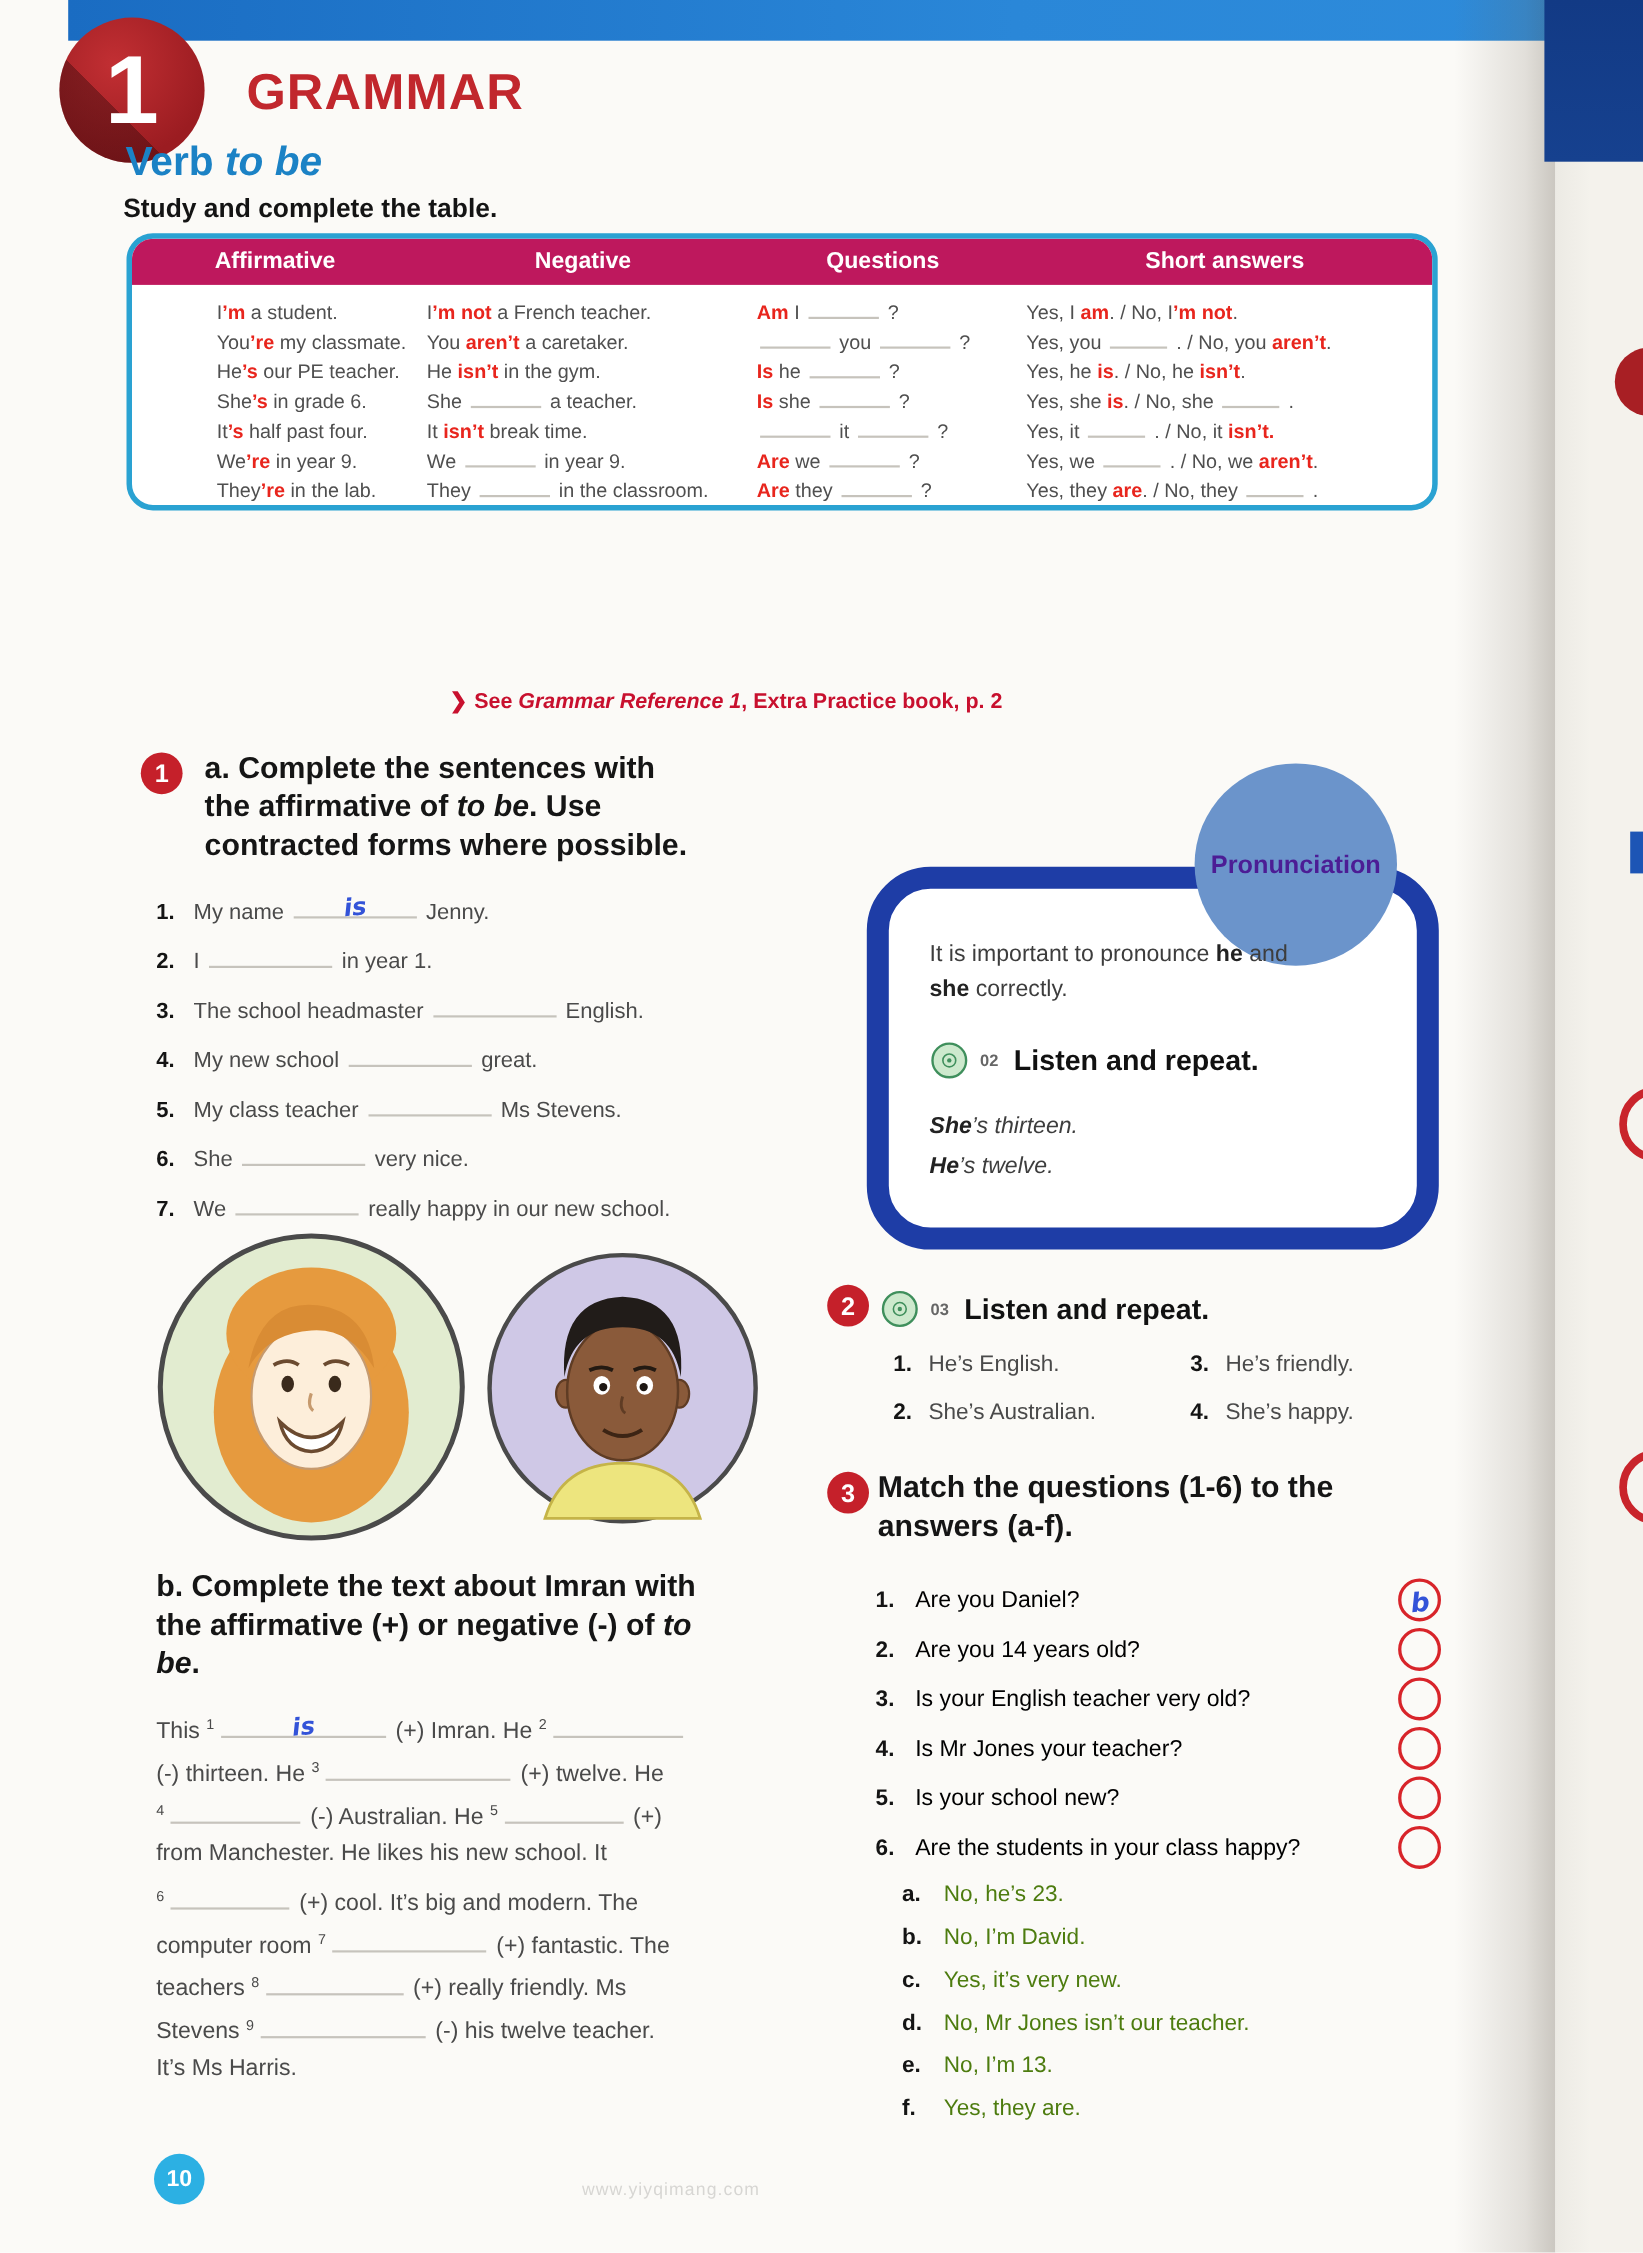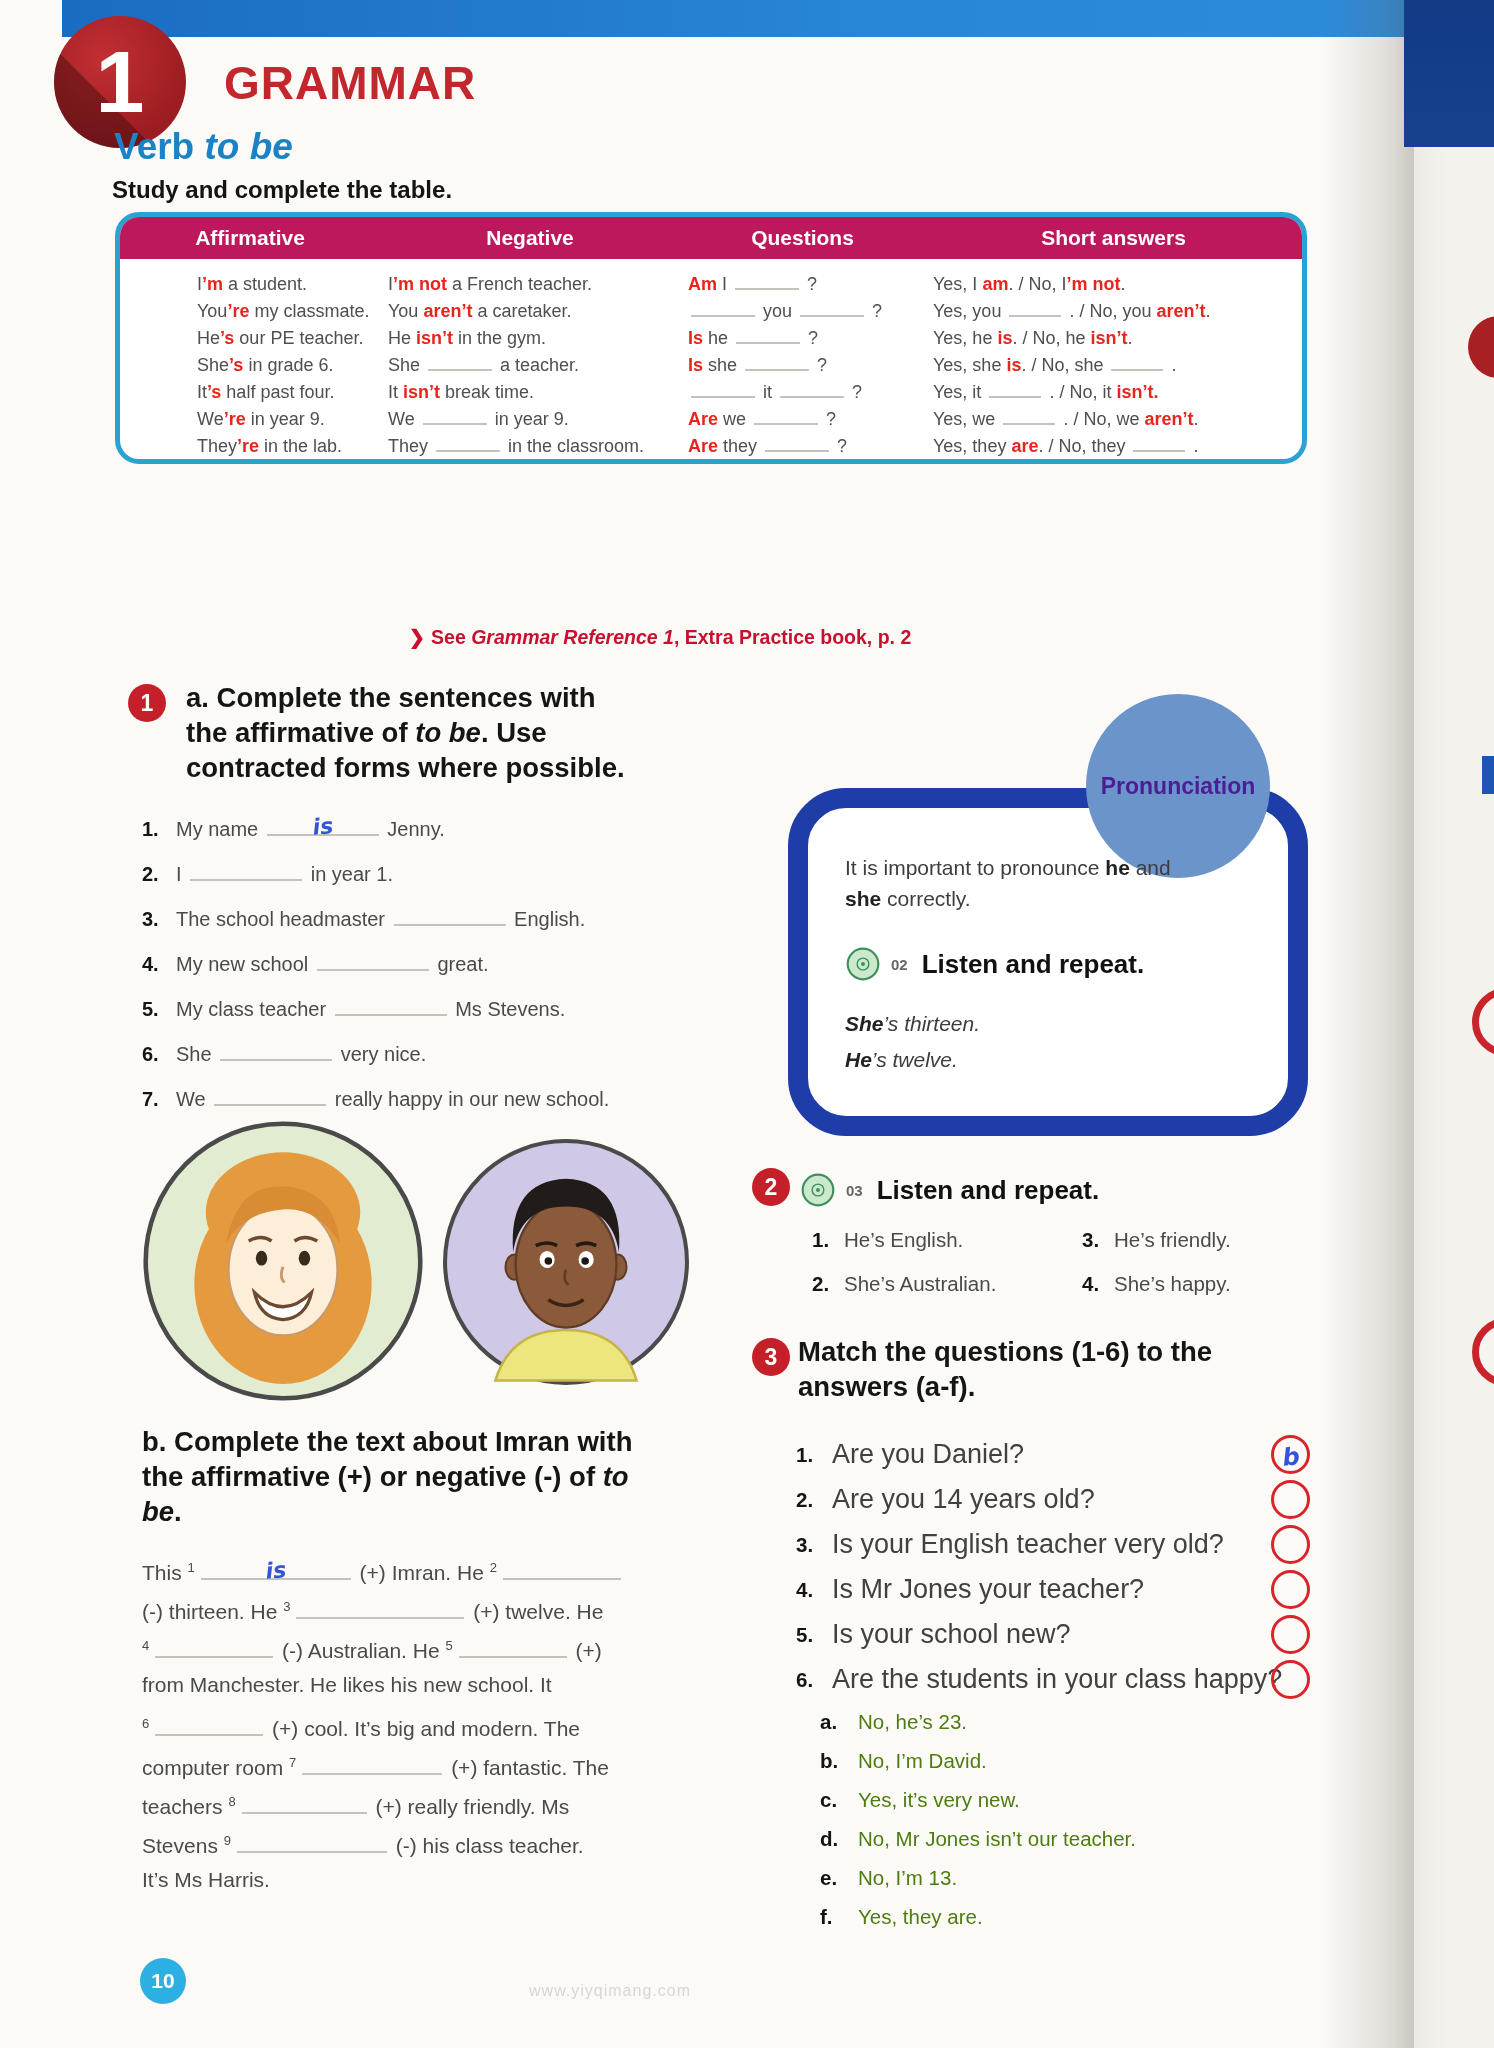--- a/index.html
+++ b/index.html
@@ -104,21 +104,21 @@
   .listen-row.p03{left:800px; top:1172px;}
   .ex2-items{position:absolute; left:812px; top:1218px; width:500px;
     display:grid; grid-template-columns:270px 1fr; grid-auto-rows:44px; align-items:center;}
   .item2{display:flex; white-space:nowrap; font-size:20.5px; color:#4a4a4a;}
   .item2 .num{font-weight:700; color:#141414; width:32px;}
 
   
   .ex3-questions{position:absolute; left:796px; top:1432px; width:524px;}
   .q-item{position:relative; height:45px; display:flex; align-items:center; white-space:nowrap;}
   .q-item .num{font-weight:700; color:#141414; width:36px; font-size:20.5px;}
-  .q-item .qtext{font-size:27px; color:#404040;}
+  .q-item .qtext{font-size:21px; color:#000000;}
   .circ{position:absolute; right:10px; top:3px; width:33px; height:33px; border-radius:50%;
     border:3.5px solid #d8242a; background:transparent;}
   .circ .hand{bottom:2px; font-size:24px;}
   .ex3-answers{position:absolute; left:820px; top:1702px;}
   .a-item{height:39px; display:flex; align-items:center; white-space:nowrap;}
   .a-item .num{font-weight:700; color:#141414; width:38px; font-size:20.5px;}
   .a-item .atext{font-size:20.5px; color:#4d7c0f;}
 
   
   .page-num{position:absolute; left:140px; top:1958px; width:46px; height:46px; border-radius:50%;
@@ -272,21 +272,21 @@
 
   <div class="ex-heading" style="left:142px; top:1424px; width:496px;"><span>b. Complete the text about Imran with the affirmative (+) or negative (-) of </span><span class="ital">to be</span><span>.</span></div>
   <div class="ex1b-text">
       <div class="bline"><span>This </span><sup class="supn">1</sup><span class="blank" style="width: 150px;"><span class="hand">is</span></span><span> (+) Imran. He </span><sup class="supn">2</sup><span class="blank" style="width: 118px;"></span></div>
       <div class="bline"><span>(-) thirteen. He </span><sup class="supn">3</sup><span class="blank" style="width: 168px;"></span><span> (+) twelve. He</span></div>
       <div class="bline"><sup class="supn">4</sup><span class="blank" style="width: 118px;"></span><span> (-) Australian. He </span><sup class="supn">5</sup><span class="blank" style="width: 108px;"></span><span> (+)</span></div>
       <div class="bline"><span>from Manchester. He likes his new school. It</span></div>
       <div class="bline"><sup class="supn">6</sup><span class="blank" style="width: 108px;"></span><span> (+) cool. It’s big and modern. The</span></div>
       <div class="bline"><span>computer room </span><sup class="supn">7</sup><span class="blank" style="width: 140px;"></span><span> (+) fantastic. The</span></div>
       <div class="bline"><span>teachers </span><sup class="supn">8</sup><span class="blank" style="width: 125px;"></span><span> (+) really friendly. Ms</span></div>
-      <div class="bline"><span>Stevens </span><sup class="supn">9</sup><span class="blank" style="width: 150px;"></span><span> (-) his class teacher.</span></div>
+      <div class="bline"><span>Stevens </span><sup class="supn">9</sup><span class="blank" style="width: 150px;"></span><span> (-) his twelve teacher.</span></div>
       <div class="bline"><span>It’s Ms Harris.</span></div>
     </div>
 
   <div class="pron-panel"></div>
   <div class="pron-badge">
     <span>Pronunciation</span>
   </div>
   <div class="pron-intro"><span>It is important to pronounce </span><span class="bld">he</span><span> and </span><span class="bld">she</span><span> correctly.</span></div>
   <div class="listen-row p02">
     <svg class="cd-icon" viewBox="0 0 40 40">

